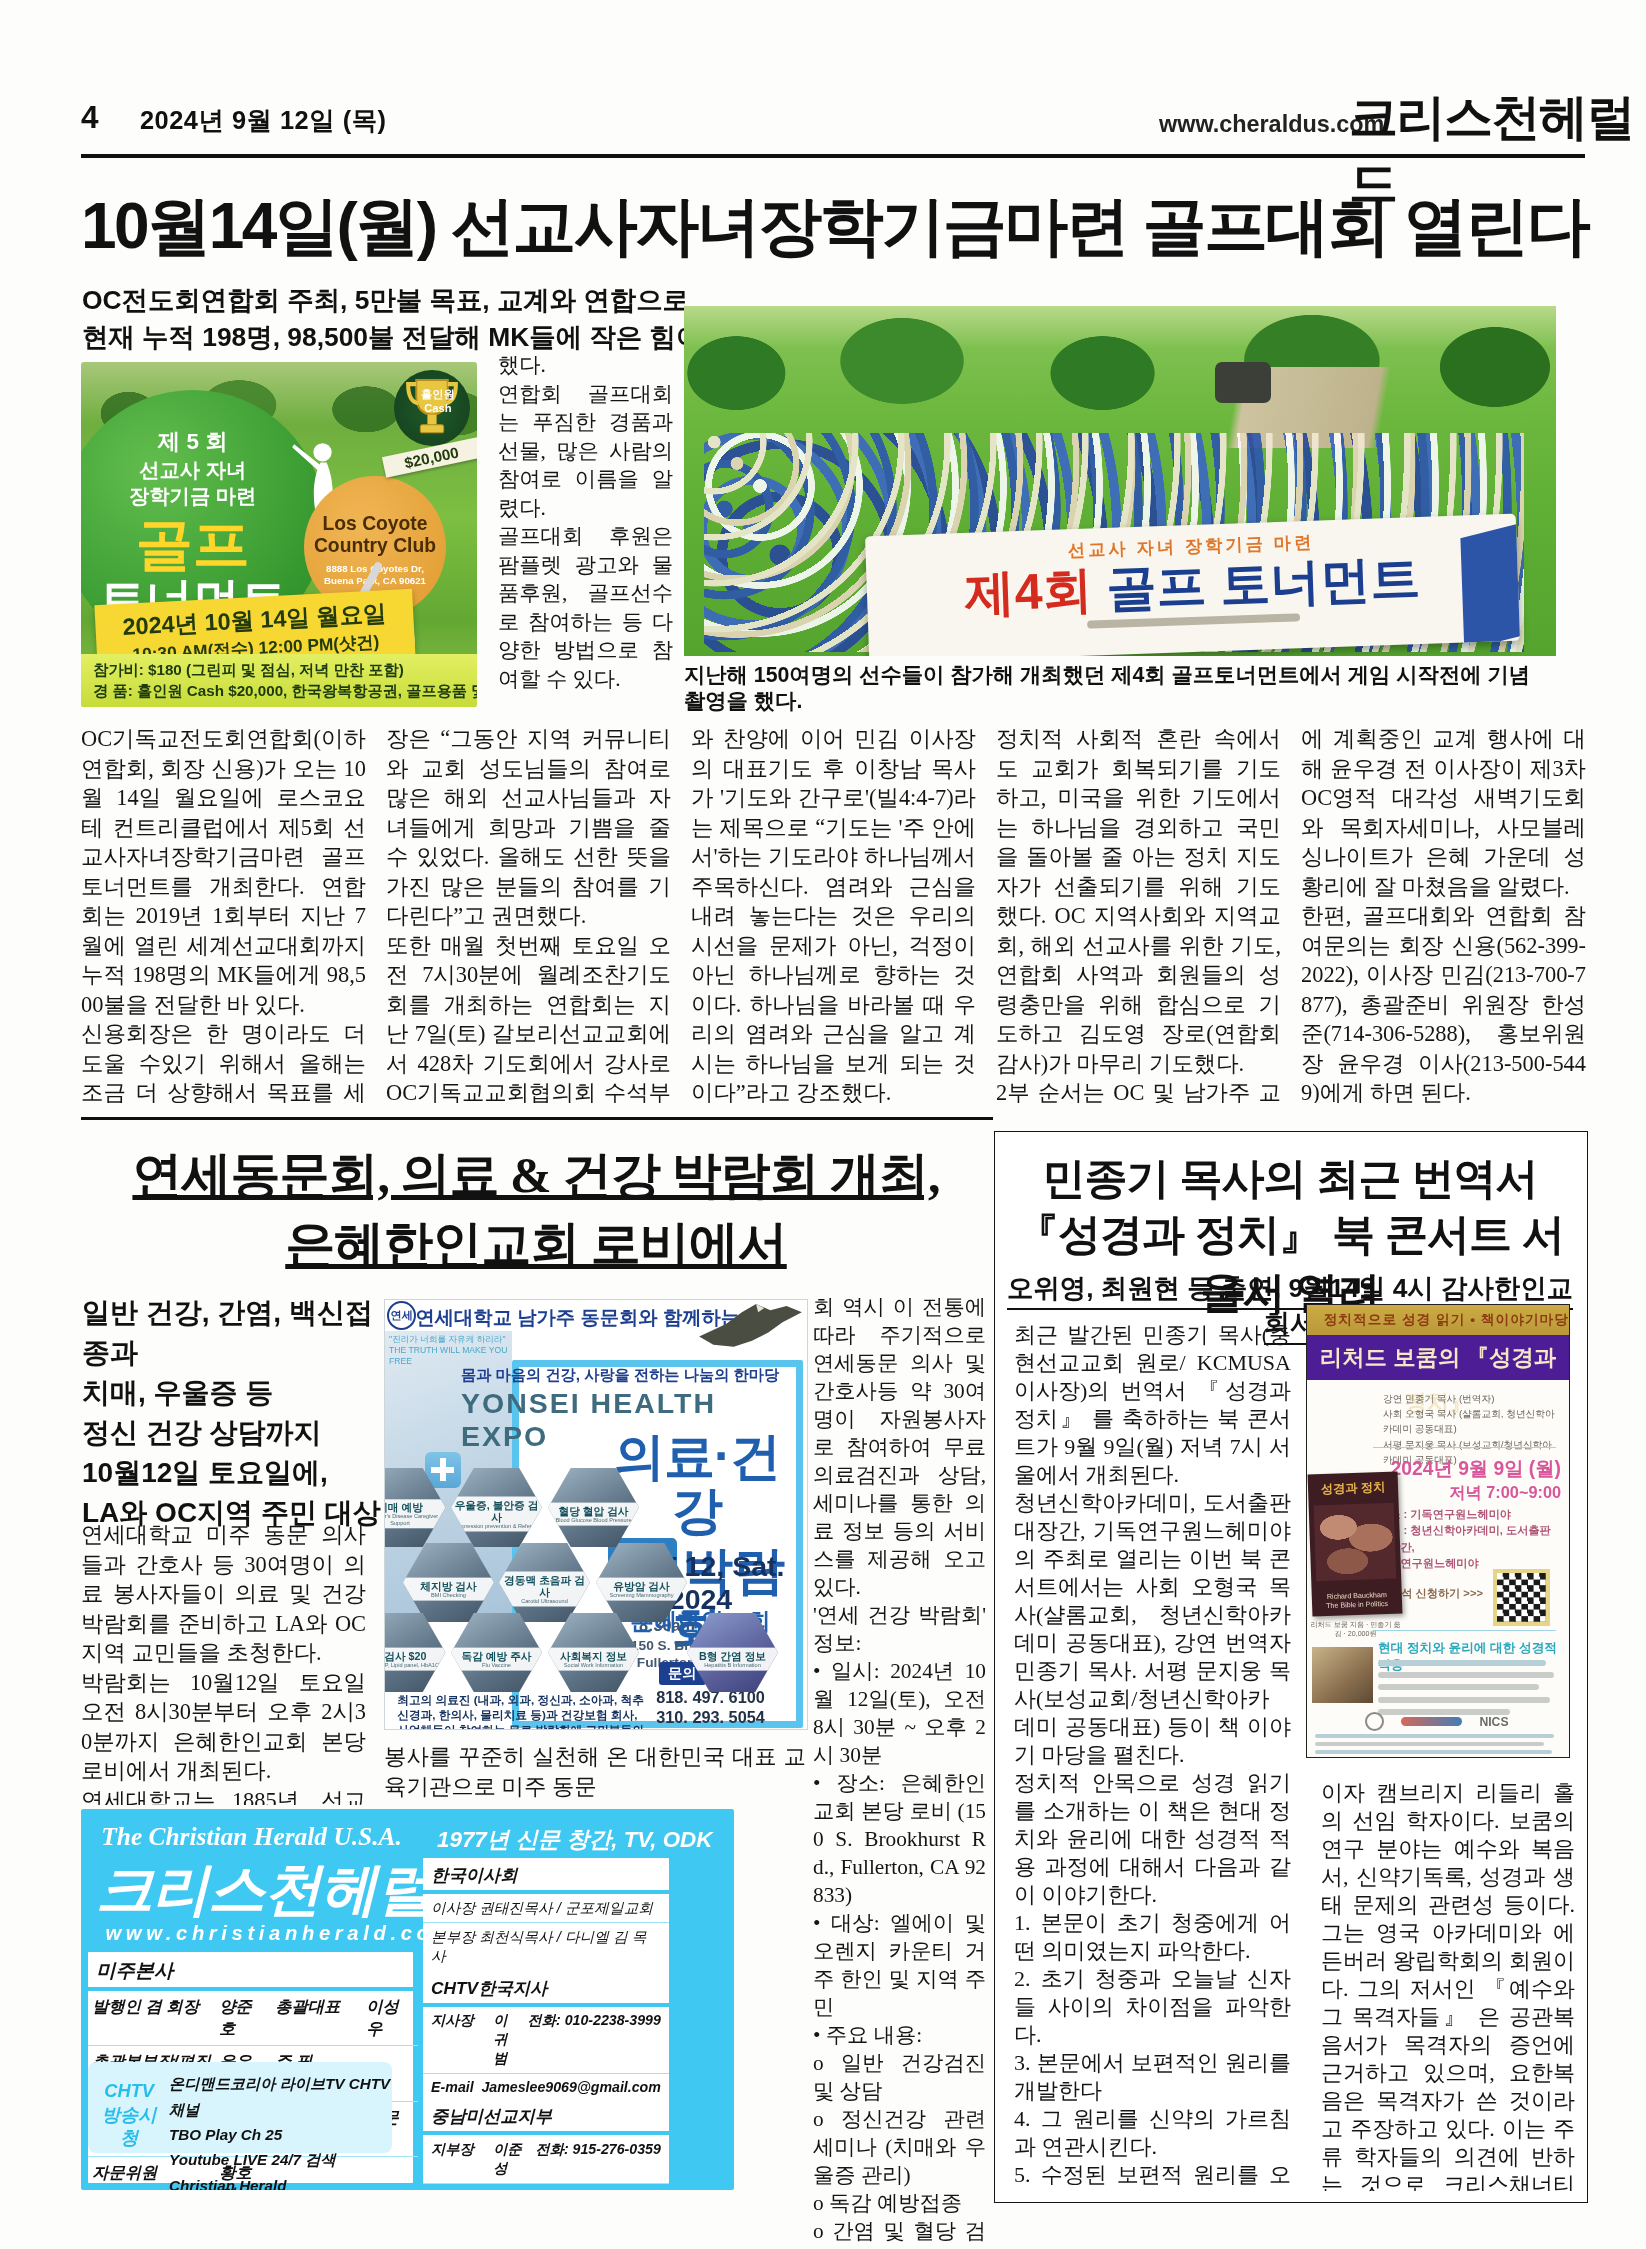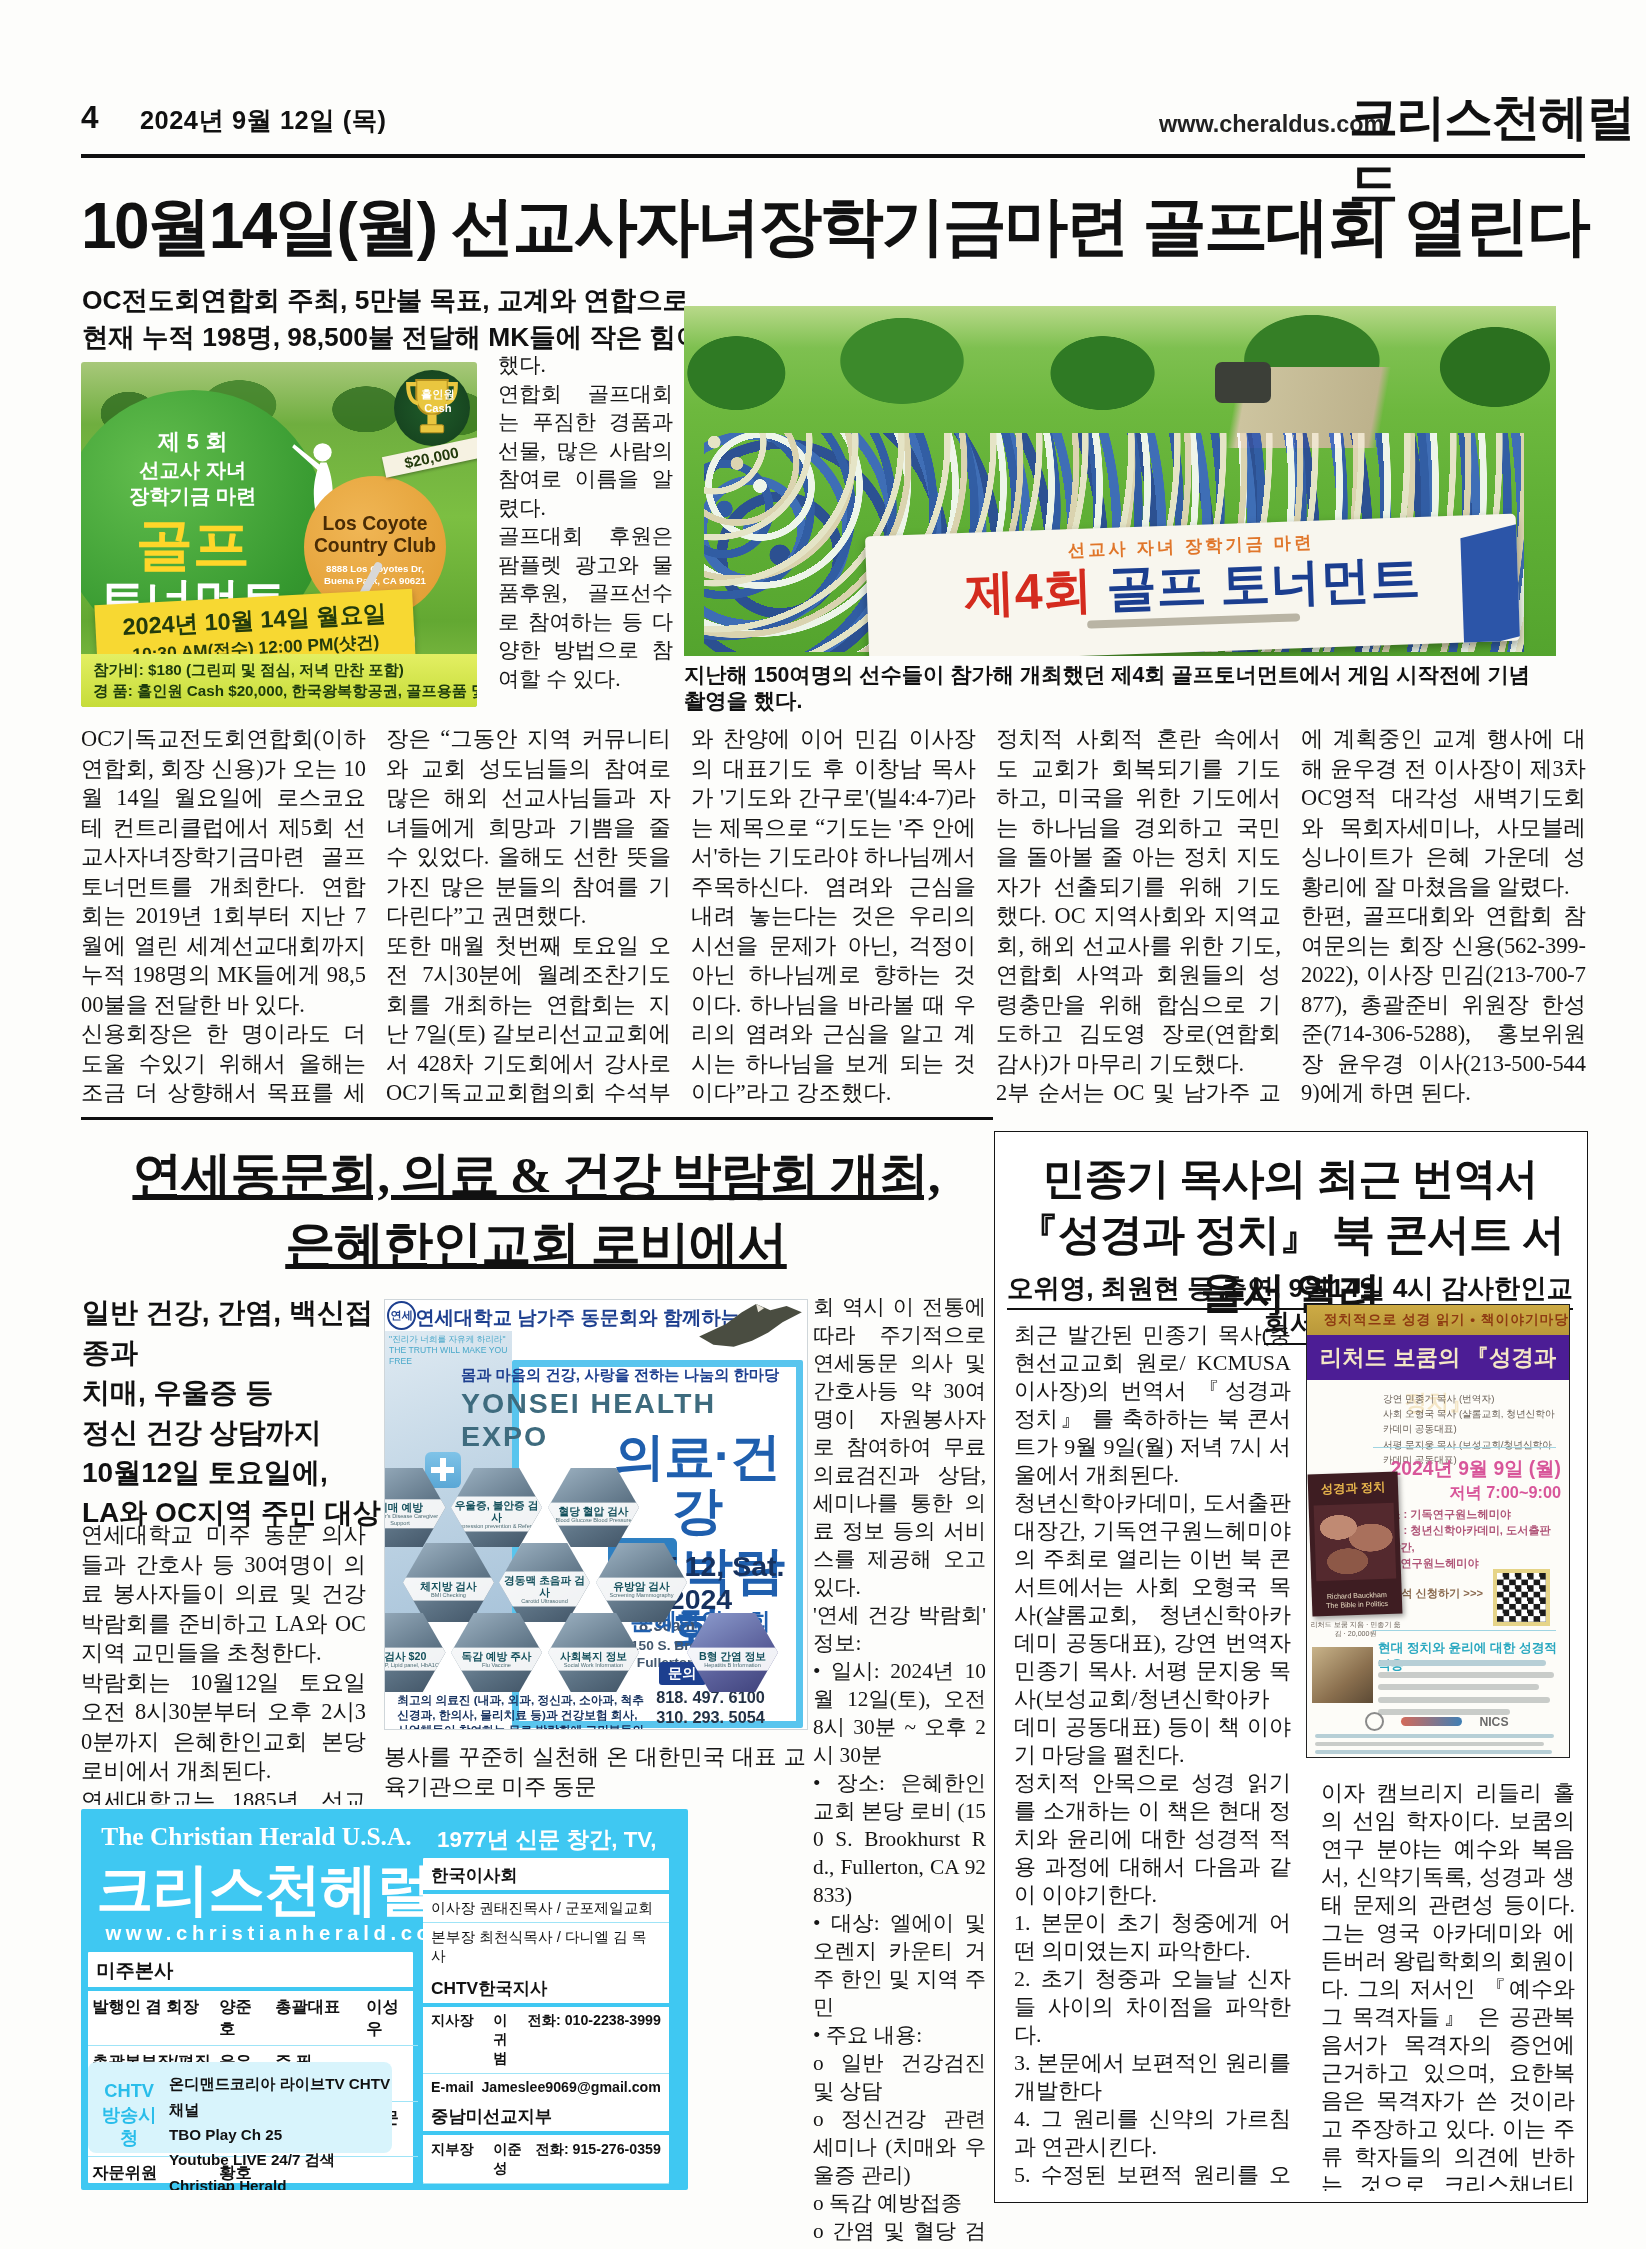--- a/index.html
+++ b/index.html
@@ -403,21 +403,21 @@
 • 주요 내용:
 o 일반 건강검진 및 상담
 o 정신건강 관련 세미나 (치매와 우울증 관리)
 o 독감 예방접종
 o 간염 및 혈당 검사
 o 그외 여러 분야의 건강 관련 세미나 등 .
 문의 (310)293-5054
 yestorrance@gmail.com)에게 편하게 연락 주시기 바랍니다. 감사합니다.
 "진리가 너희를 자유케하리라."(요한복음 8:32)</div>
 
-  <div class="abs cbox" style="left:81px;top:1809px;width:607px;height:381px;">
+  <div class="abs cbox" style="left:81px;top:1809px;width:653px;height:381px;font-style:italic;">
     <div class="cb-title">The Christian Herald U.S.A.</div>
     <div class="cb-logo">크리스천헤럴드</div>
     <div class="cb-site">www.christianherald.com</div>
     <div class="cb-right-top">1977년 신문 창간, TV, ODK App, IPTV, YouTube</div>
 
     <div class="cb-panel" style="left:7.1px;top:143px;width:325px;height:231px;">
       <div class="cb-h">미주본사</div>
       <div class="cb-thick"></div>
       <div class="cb-grid">
         <div>발행인 겸 회장</div>

